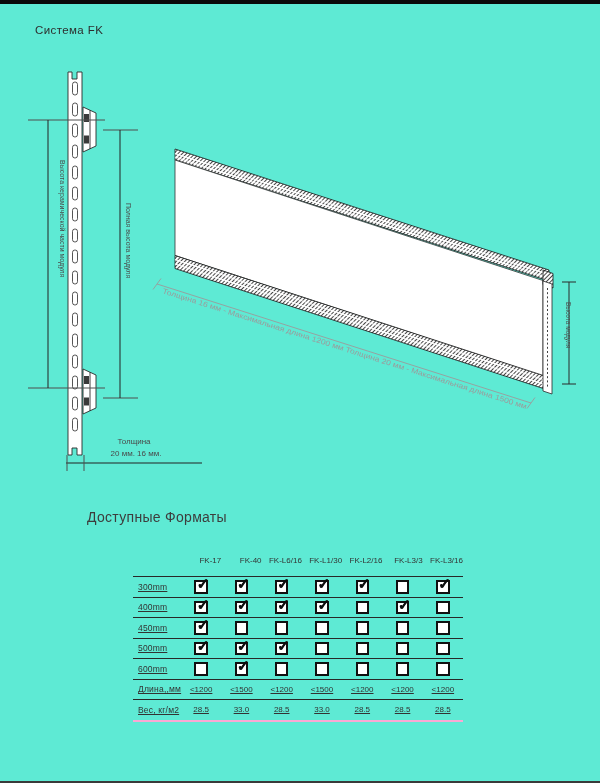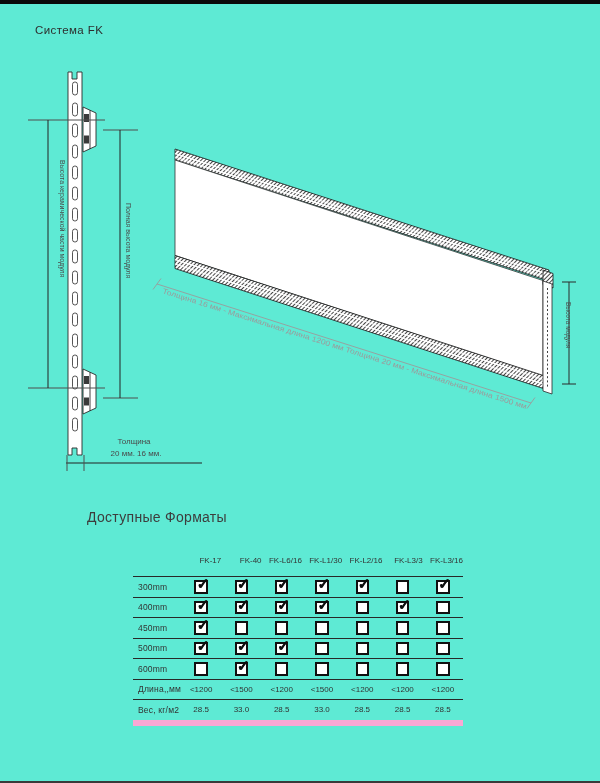--- a/index.html
+++ b/index.html
@@ -14,23 +14,23 @@
 
   .formats-heading{position:absolute;left:87px;top:509px;font-size:14px;color:#3d3d3d;letter-spacing:.3px;text-align:center;}
   .formats-table{
     position:absolute;left:133px;top:550px;width:330px;
     display:grid;grid-template-columns:48px repeat(7,1fr);
     font-size:8px;color:#333;
   }
   .ft-cell{display:flex;align-items:center;justify-content:center;text-align:center;}
   .ft-head{flex-direction:row;justify-content:flex-end;height:26px;line-height:8.5px;padding-bottom:3px;box-sizing:border-box;}
   .ft-label{justify-content:flex-start;padding-left:5px;font-size:8.5px;letter-spacing:.2px;}
-  .ft-row-top{border-top:1.8px solid #282828;}
+  .ft-row-top{border-top:1.8px solid #282828;text-decoration:underline;}
   .ft-row{height:19.5px;}
-  .ft-bottom{border-bottom:6px solid #f9a8d4;}
+  .ft-bottom{border-bottom:2px solid #f9a8d4;}
   .cb{
     position:relative;display:inline-block;width:9.5px;height:9.5px;
     border:2px solid #101010;background:#fff;
   }
   .cb.checked::after{
     content:"\2713";
     position:absolute;left:0px;top:-7px;
     font-size:15px;font-weight:700;color:#0d0d0d;
     text-shadow:.5px 0 0 #0d0d0d;
   }

